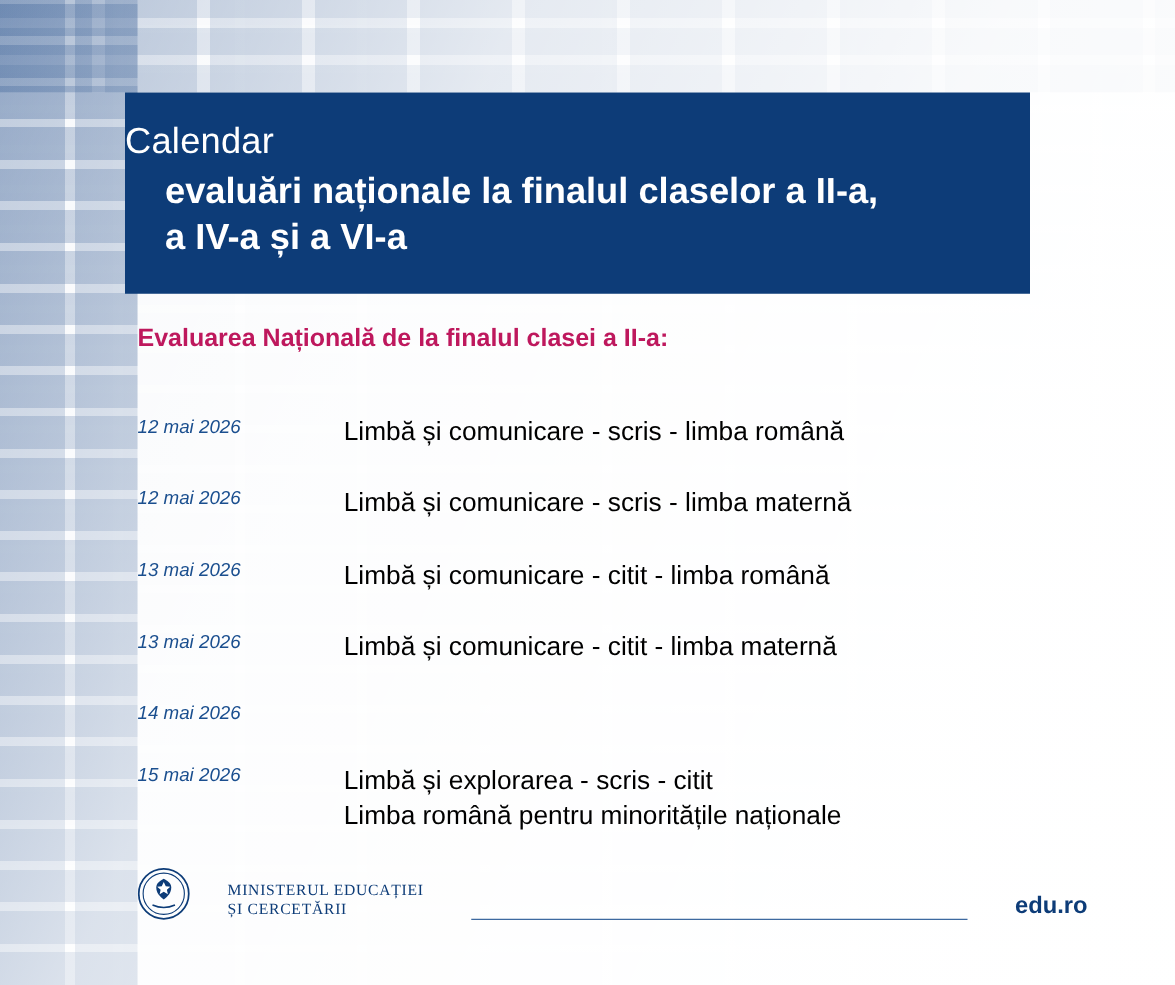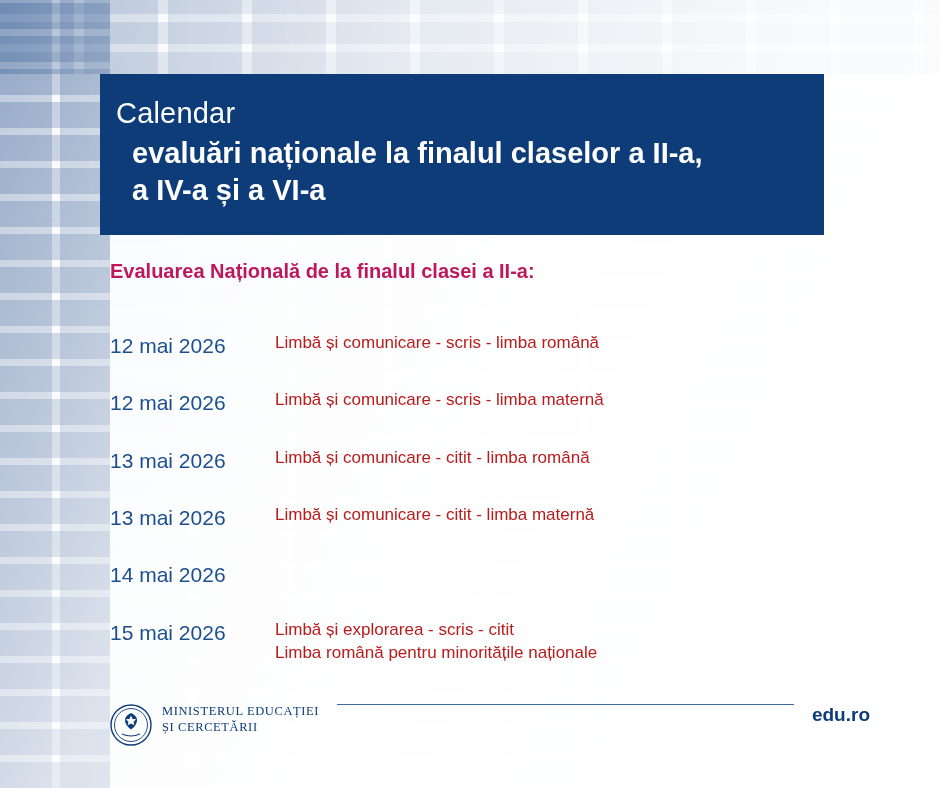--- a/index.html
+++ b/index.html
@@ -99,21 +99,20 @@
     width: 724px;
     background: #0d3c78;
     padding: 22px 0 26px 0;
     box-sizing: border-box;
   }
   .title-small {
     color: #ffffff;
     font-size: 29px;
     font-weight: 400;
     letter-spacing: 0.2px;
-    padding-left: 16px;
     line-height: 1.2;
   }
   .title-big {
     color: #ffffff;
     font-size: 29px;
     font-weight: bold;
     padding-left: 32px;
     line-height: 1.28;
     margin-top: 4px;
     white-space: pre-line;
@@ -139,39 +138,41 @@
   .row {
     display: flex;
     align-items: flex-start;
     margin-bottom: 29px;
   }
   .row:last-child { margin-bottom: 0; }
   .row-date {
     width: 165px;
     flex: 0 0 165px;
     color: #1b4f8f;
+    font-size: 15px;
+    line-height: 1.35;
+    font-style: italic;
+  }
+  .row-subject {
+    color: #000000;
     font-size: 21px;
     line-height: 1.35;
-  }
-  .row-subject {
-    color: #b91c1c;
-    font-size: 17px;
-    line-height: 1.35;
     white-space: pre-line;
   }
 
   
   .footer {
     position: absolute;
     left: 110px;
     right: 70px;
-    bottom: 36px;
+    bottom: 52px;
     height: 48px;
     display: flex;
-    align-items: flex-start;
+    align-items: flex-end;
+    gap: 20px;
   }
   .crest {
     width: 42px;
     height: 42px;
     flex: 0 0 42px;
     position: relative;
   }
   .crest svg { display: block; }
   .ministry {
     margin-left: 10px;

